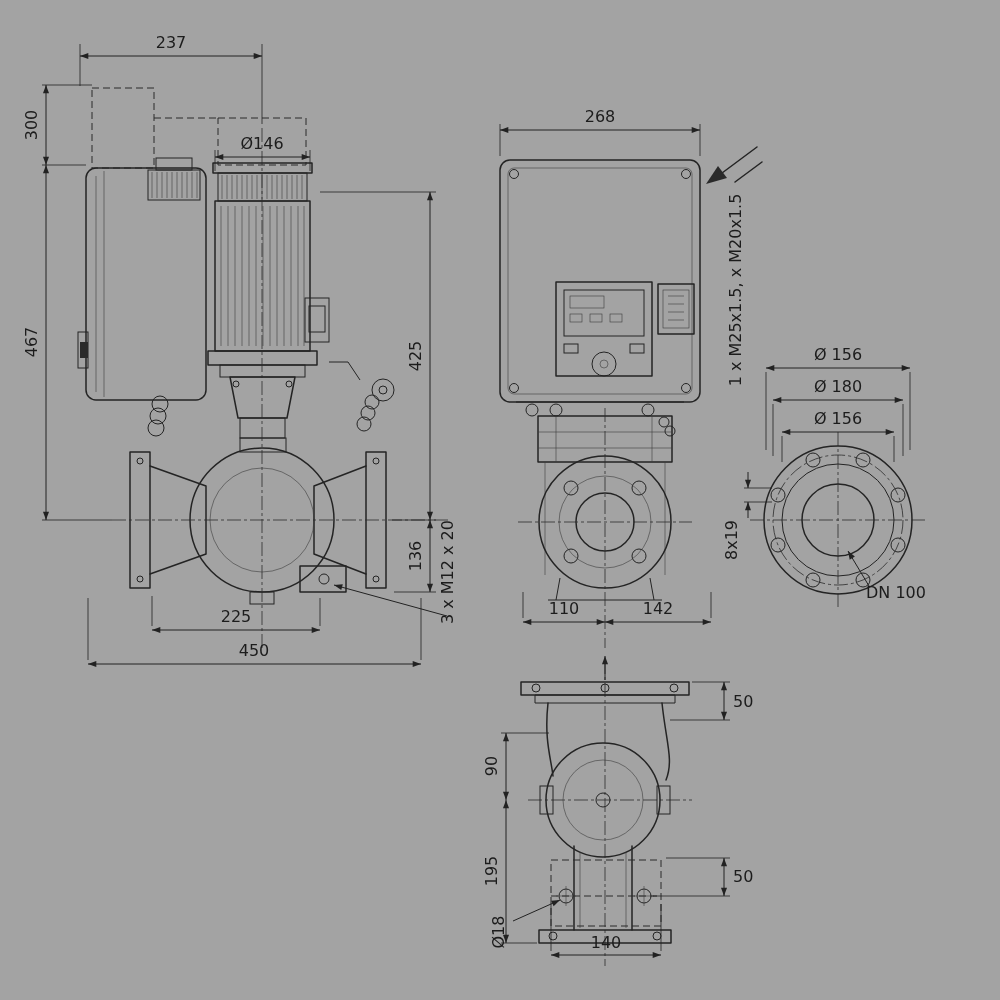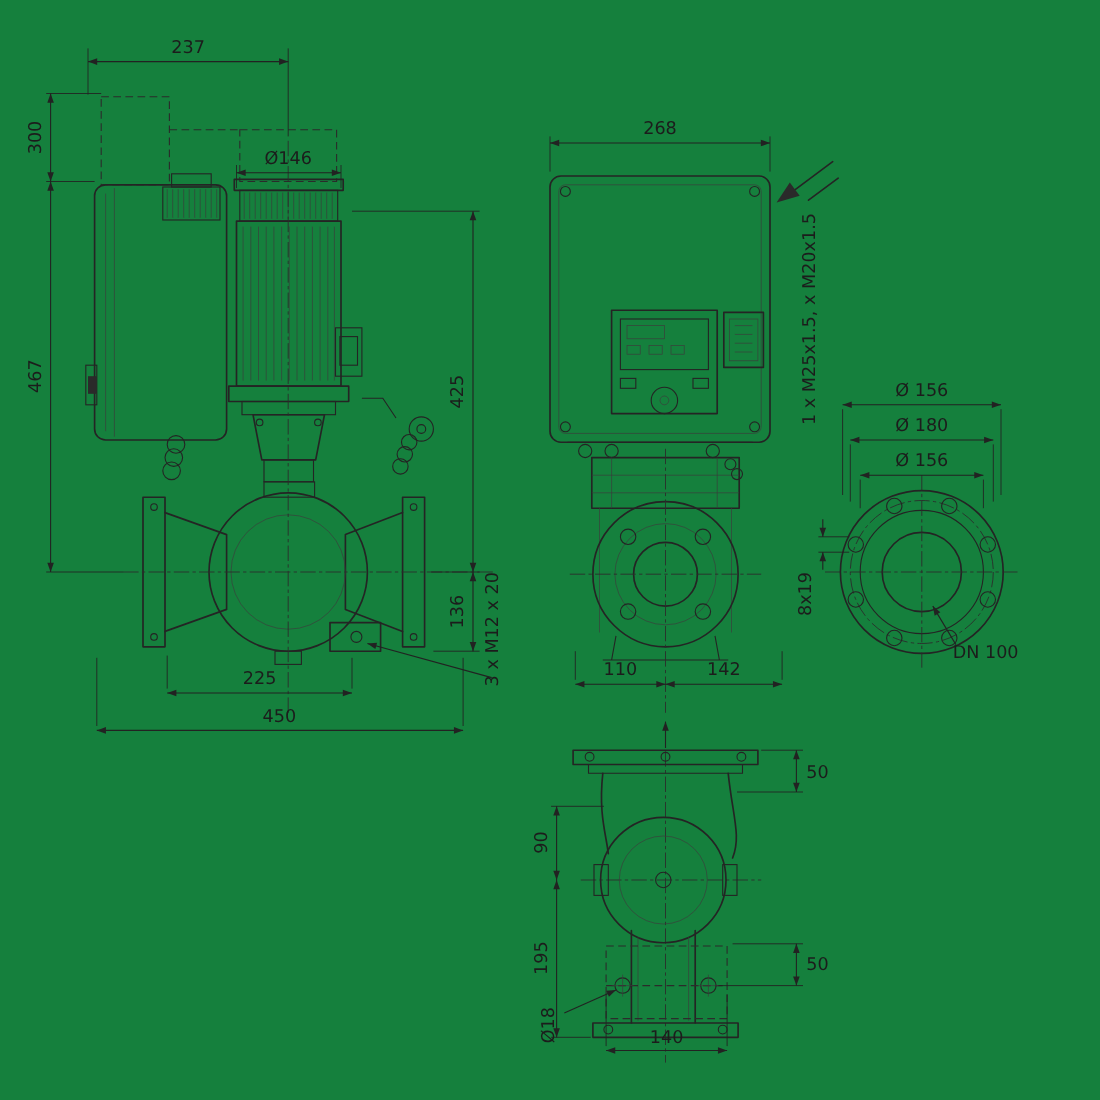--- a/index.html
+++ b/index.html
@@ -1,16 +1,16 @@
 <!DOCTYPE html>
 <html><head>
 <meta charset="utf-8">
 <style>
   html,body{margin:0;padding:0;background:#ffffff;}
-  #stage{width:1000px;height:1000px;background:#15803d;position:relative;overflow:hidden;}
+  #stage{width:1000px;height:1000px;background:#a3a3a3;position:relative;overflow:hidden;}
   svg{display:block;}
   text{font-family:"DejaVu Sans","Liberation Sans",sans-serif;font-size:16px;fill:#1c1c1c;}
   .ol{fill:none;stroke:#242424;stroke-width:1.5;stroke-linejoin:round;stroke-linecap:round;}
   .md{fill:none;stroke:#242424;stroke-width:1;}
   .tn{fill:none;stroke:#3c3c3c;stroke-width:0.6;}
   .dsh{fill:none;stroke:#2b2b2b;stroke-width:1;stroke-dasharray:7 4;}
   .cl{fill:none;stroke:#2b2b2b;stroke-width:0.8;stroke-dasharray:14 3 3 3;}
   .dim{fill:none;stroke:#222222;stroke-width:1;}
   .ext{fill:none;stroke:#222222;stroke-width:0.8;}
   .ldr{fill:none;stroke:#222222;stroke-width:1;}

